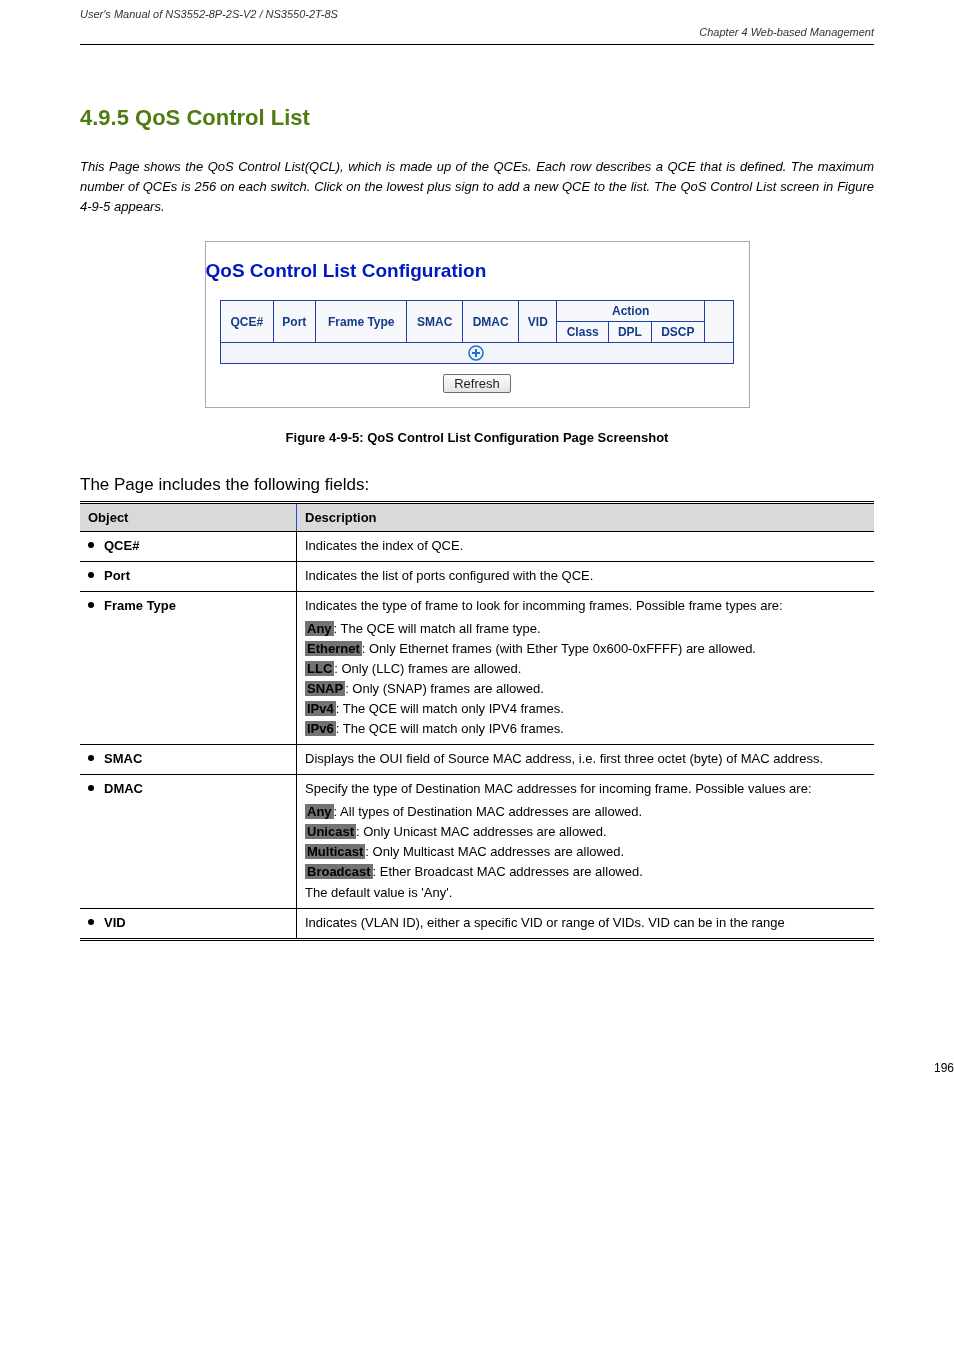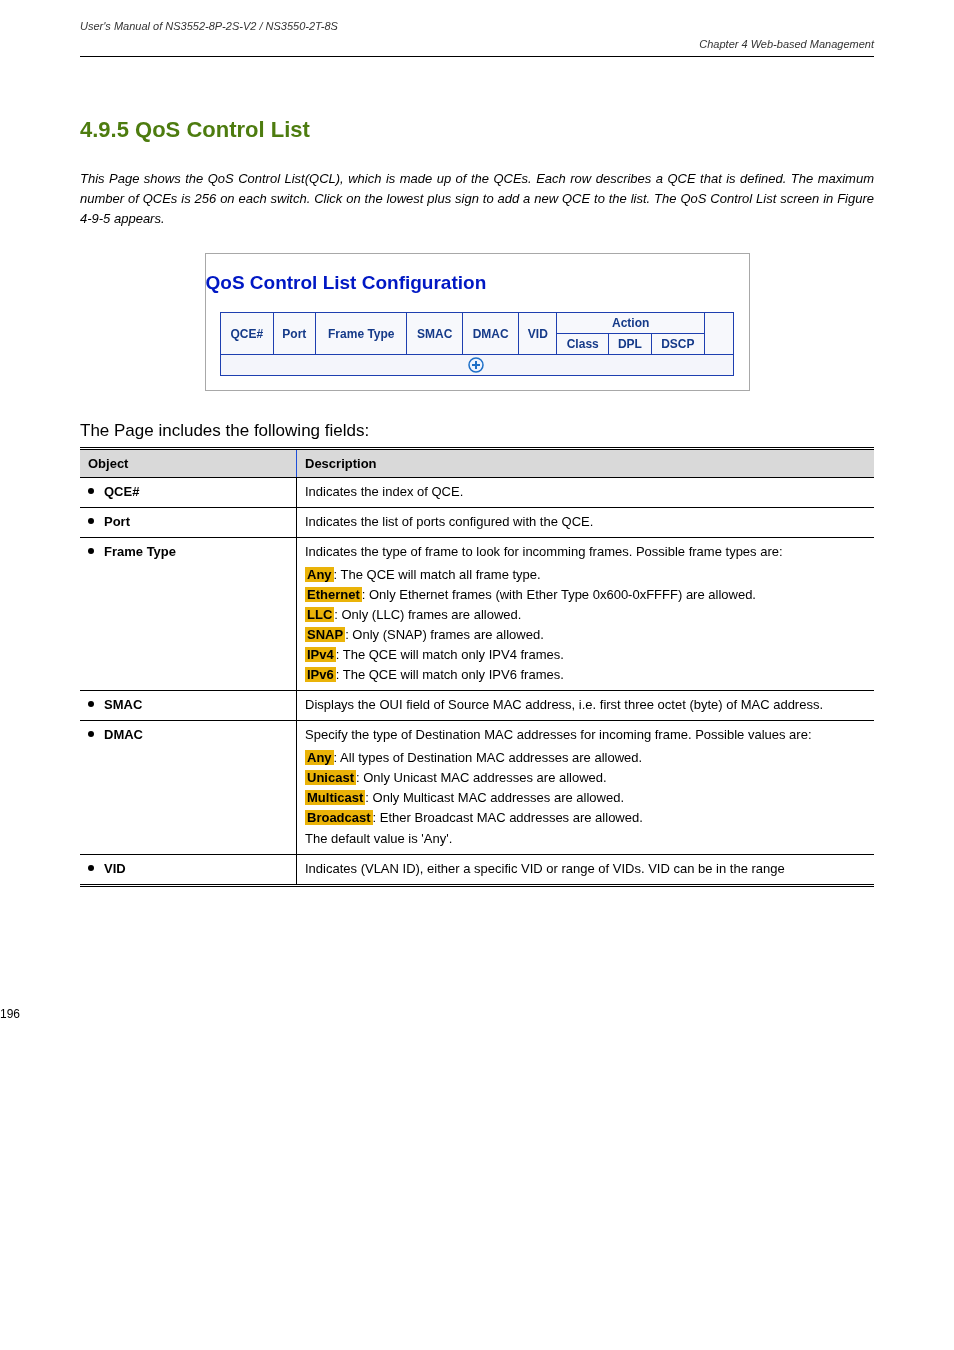--- a/index.html
+++ b/index.html
@@ -5,21 +5,21 @@
   html, body {
     margin: 0;
     padding: 0;
     width: 954px;
     background: #fff;
     font-family: Arial, Helvetica, sans-serif;
     color: #000;
   }
   .page {
     width: 954px;
-    padding: 12px 0 40px 0;
+    padding: 0 0 40px 0;
     box-sizing: border-box;
   }
   .top-header {
     display: flex;
     justify-content: space-between;
     align-items: center;
     padding: 8px 80px 4px 80px;
     font-size: 11px;
     font-style: italic;
     color: #333;
@@ -157,29 +157,29 @@
     width: 6px;
     height: 6px;
     background: #000;
     border-radius: 50%;
     margin-right: 10px;
     vertical-align: 2px;
   }
   .sub-block { margin-top: 6px; }
   .sub-block .hl {
     display: inline-block;
-    background: #eab308;
+    background: #737373;
     font-weight: bold;
     padding: 0 2px;
     margin-top: 2px;
   }
   .sub-block .hl-line { margin-top: 3px; }
   .footer {
     margin-top: 120px;
-    text-align: left;
+    text-align: right;
     font-size: 12px;
   }
 </style>
 </head>
 <body>
 
 <div class="page">
 
   <div class="top-header">
     <span>User's Manual of NS3552-8P-2S-V2 / NS3550-2T-8S</span>
@@ -219,23 +219,29 @@
               <svg viewBox="0 0 16 16" width="16" height="16">
                 <circle cx="8" cy="8" r="7" fill="#eef4ff" stroke="#1e6fc7" stroke-width="1.5"></circle>
                 <line x1="8" y1="4" x2="8" y2="12" stroke="#1e6fc7" stroke-width="2"></line>
                 <line x1="4" y1="8" x2="12" y2="8" stroke="#1e6fc7" stroke-width="2"></line>
               </svg>
             </span>
           </td>
         </tr>
       </tbody>
         </table>
+      <div class="refresh-wrap">
+        <button class="refresh-btn">Refresh</button>
+      </div>
     </div>
   </div>
 
+  <div class="figure-caption">
+    <span>Figure 4-9-5:</span><span> QoS Control List Configuration Page Screenshot</span>
+  </div>
 
   <div class="lead-line">The Page includes the following fields:</div>
 
   <table class="desc">
     <thead>
       <tr>
         <th class="col-obj">Object</th>
         <th>Description</th>
       </tr>
     </thead>

